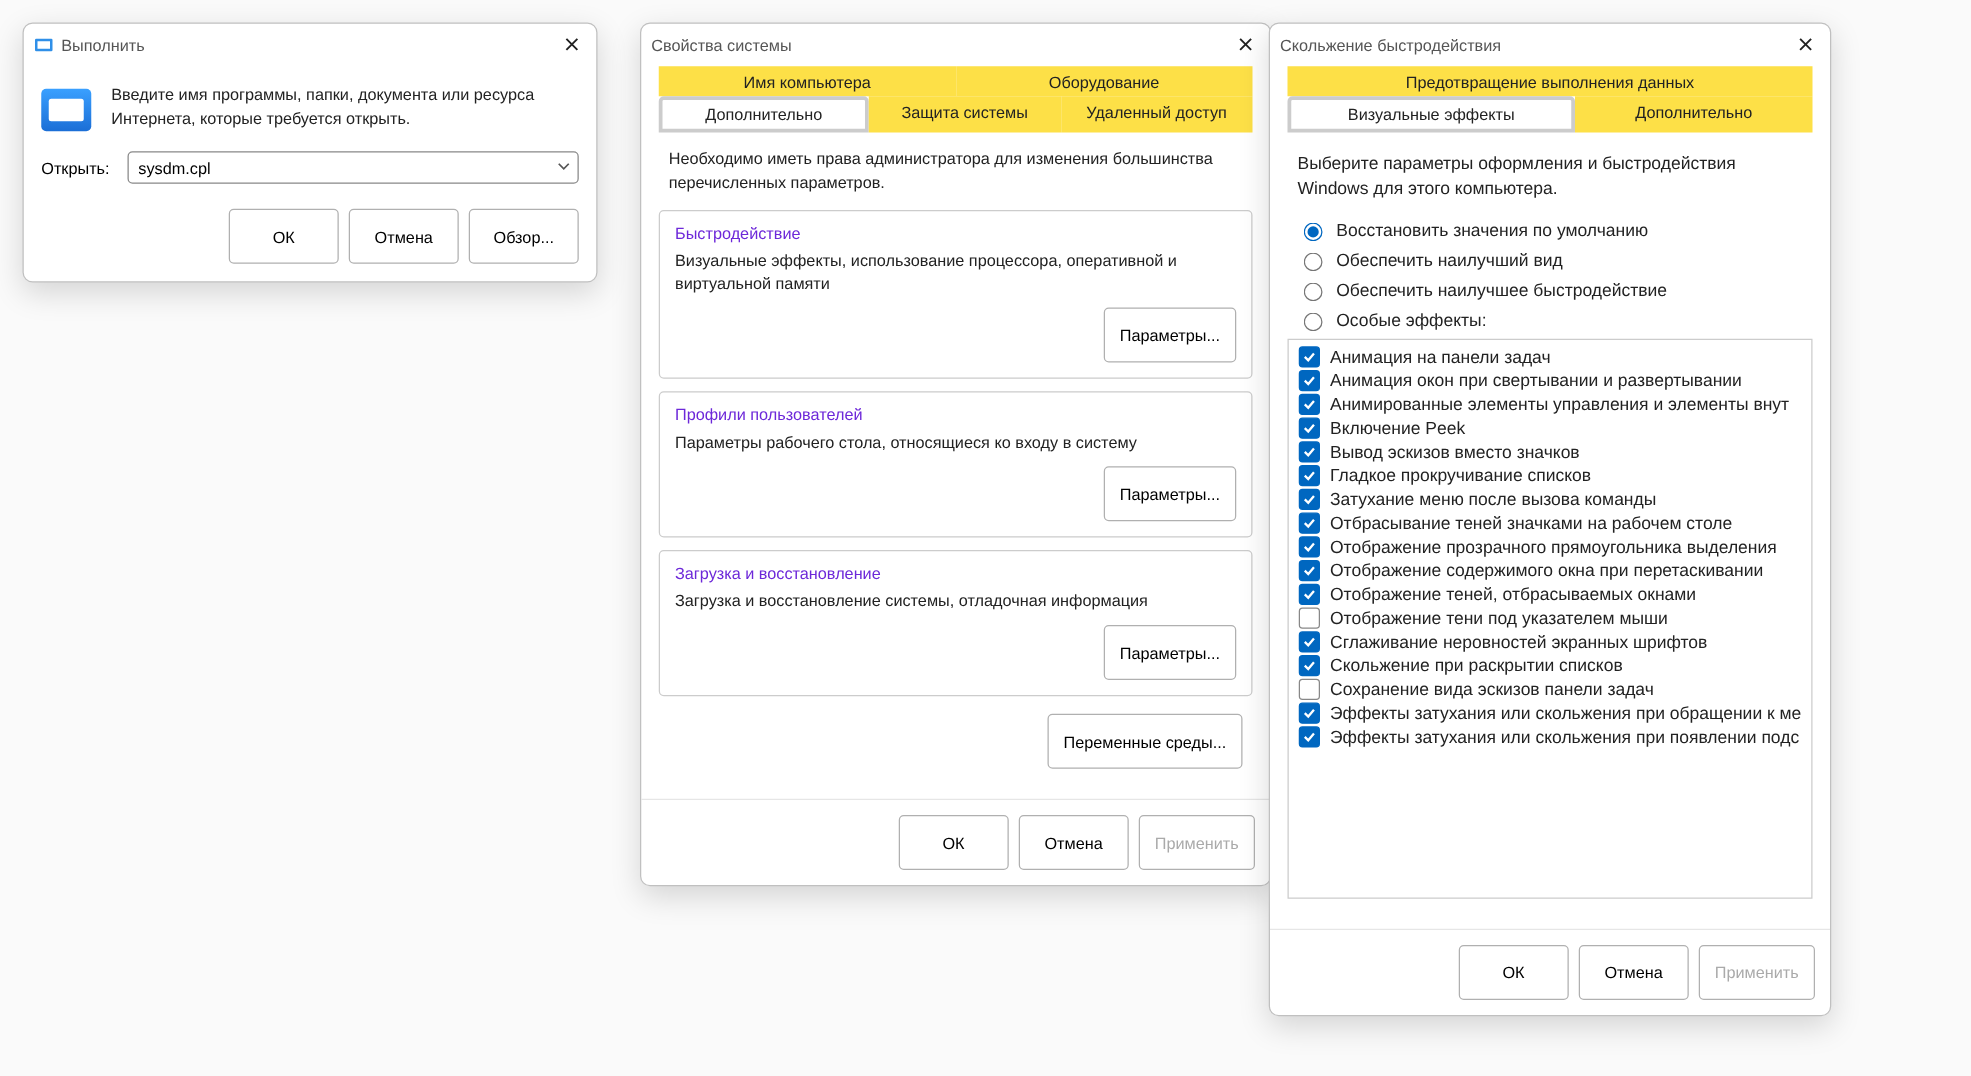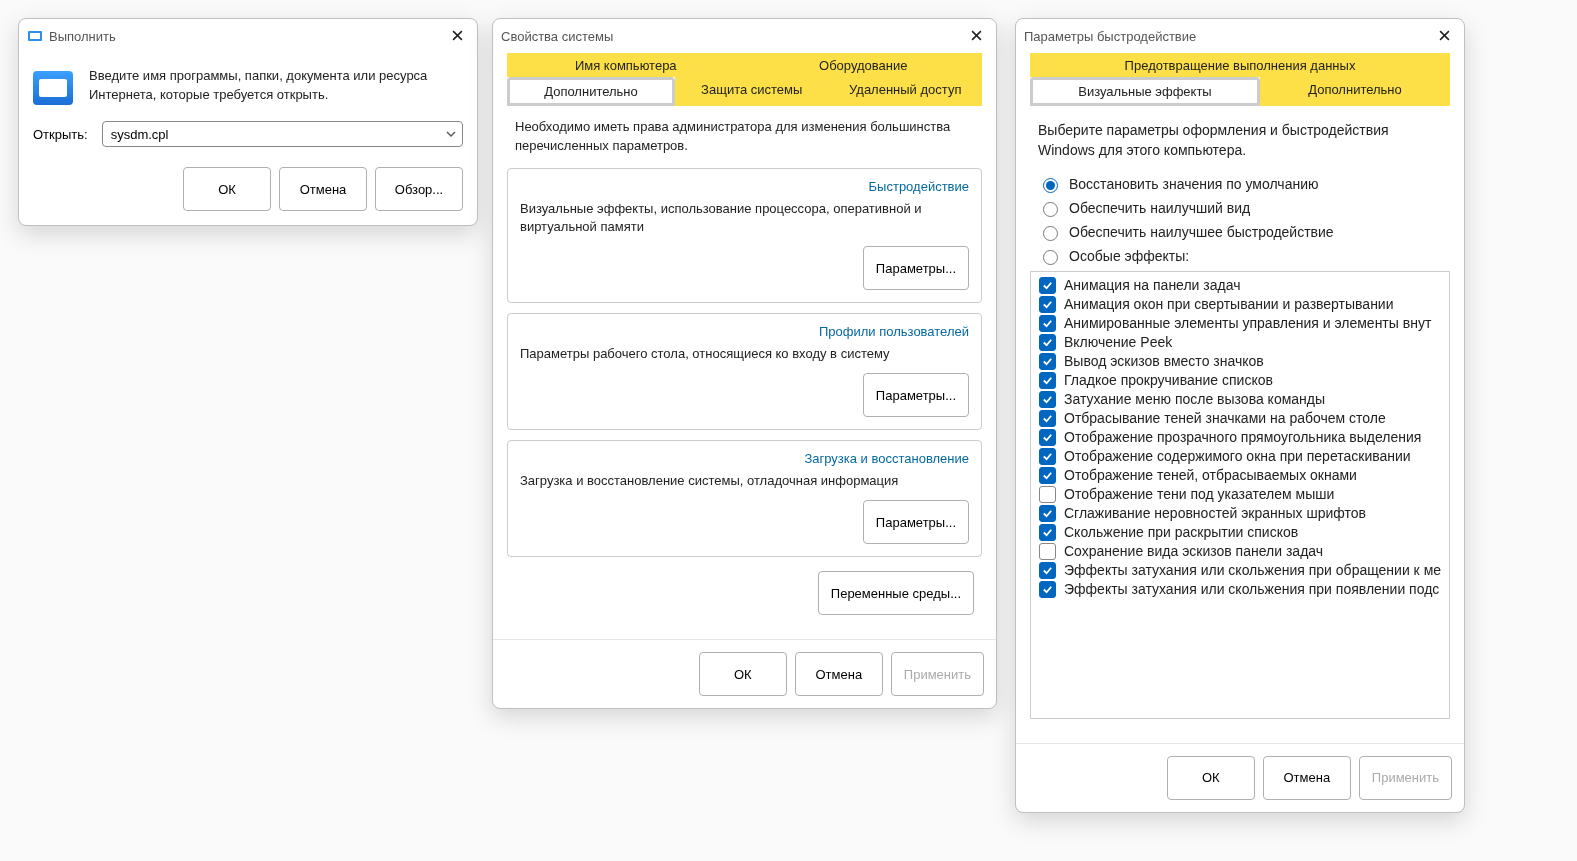--- a/index.html
+++ b/index.html
@@ -24,21 +24,21 @@
   .combo input { flex:1; border:none; outline:none; font-size:13px; background:transparent; }
   .combo .chev { color:#555; }
   .btn-row { display:flex; gap:8px; justify-content:flex-end; padding: 10px 14px 14px 14px; }
   .btn { min-width:88px; height:44px; border:1px solid #b0b0b0; background:#fff; border-radius:4px; font-size:13px; cursor:pointer; padding:0 12px;}
   .btn.disabled { color:#aaa; cursor:default; }
   .tab { padding:4px 10px; font-size:13px; color:#222; cursor:pointer; border:1px solid transparent; border-bottom:none; background:#fde047; }
   .tab.full { flex:1; text-align:center; }
   .tab.active { background:#fff; border-color:#ccc; border-radius:4px 4px 0 0; }
   .red-box { border:3px solid #d00; border-radius:2px; }
   .group { border:1px solid #ccc; border-radius:4px; padding:10px 12px 12px 12px; margin-top:10px; position:relative; }
-  .group-title { font-size:13px; color:#0369a1;text-align:right; }
+  .group-title { font-size:13px; color:#6d28d9; }
   .group-desc { font-size:13px; color:#222; margin-top:6px; line-height:1.4;}
   .group .params-row { display:flex; justify-content:flex-end; margin-top:10px; }
   .sys-tabs-top { display:flex; }
   .sys-tabs-top .tab { flex:1; text-align:center; }
   .sys-tabs-bot { display:flex; }
   .sys-tabs-bot .tab { flex:1; text-align:center; }
   .perf-tabs-top { display:flex; }
   .perf-tabs-top .tab { flex:1; text-align:center; }
   .perf-tabs-bot { display:flex; }
   .perf-tabs-bot .tab { flex:1; text-align:center; }
@@ -89,21 +89,21 @@
       </span>
     </div>
   </div>
   <div class="btn-row">
     <button class="btn">ОК</button>
     <button class="btn">Отмена</button>
     <button class="btn">Обзор...</button>
   </div>
 </div>
 
-<div class="window" style="left:492px; top:18px; width:505px;">
+<div class="window" style="left:512px; top:18px; width:505px;">
   <div class="titlebar">
     <span class="title">Свойства системы</span>
     <span class="close">
       <svg viewBox="0 0 10 10">
           <path d="M1 1 L9 9 M9 1 L1 9" stroke="#222" stroke-width="1.4"></path>
         </svg>
     </span>
   </div>
   <div class="content">
     <div class="sys-tabs-top">
@@ -148,21 +148,21 @@
   </div>
   <div class="dialog-buttons">
     <button class="btn">ОК</button>
     <button class="btn">Отмена</button>
     <button class="btn disabled">Применить</button>
   </div>
 </div>
 
 <div class="window" style="left:1015px; top:18px; width:450px;">
   <div class="titlebar">
-    <span class="title">Параметры быстродействие</span>
+    <span class="title">Скольжение быстродействия</span>
     <span class="close">
       <svg viewBox="0 0 10 10">
           <path d="M1 1 L9 9 M9 1 L1 9" stroke="#222" stroke-width="1.4"></path>
         </svg>
     </span>
   </div>
   <div class="content">
     <div class="perf-tabs-top">
       <div class="tab full">Предотвращение выполнения данных</div>
     </div>

